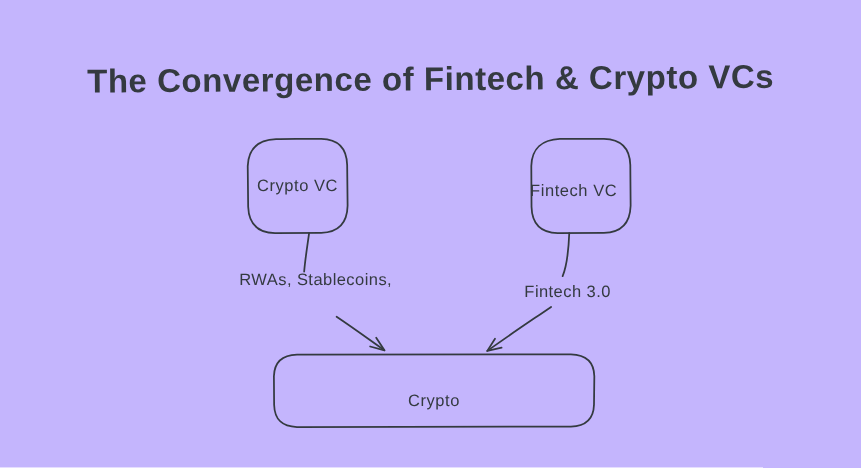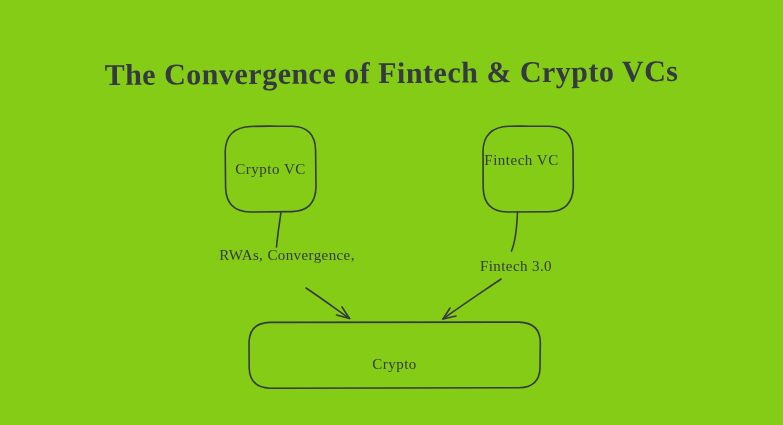--- a/index.html
+++ b/index.html
@@ -4,23 +4,23 @@
 <style>
   html, body {
     margin: 0;
     padding: 0;
     background: #ffffff;
   }
   .canvas {
     position: relative;
     width: 783px;
     height: 425px;
-    background: #84cc16;
+    background: #c4b5fd;
     overflow: hidden;
-    font-family: Liberation Serif, serif;
+    font-family: Liberation Sans, sans-serif;
     color: #343a40;
   }
   .title {
     position: absolute;
     left: 0;
     right: 0;
     top: 56px;
     text-align: center;
     font-size: 30px;
     font-weight: bold;
@@ -45,21 +45,21 @@
     position: absolute;
     display: flex;
     align-items: center;
     justify-content: center;
     font-size: 15px;
     letter-spacing: 0.5px;
     color: #343a40;
     white-space: nowrap;
   }
   .node-label.crypto-vc  { left: 225px; top: 126px; width: 91px;  height: 86px; }
-  .node-label.fintech-vc { left: 483px; top: 117px; width: 77px;  height: 86px; }
+  .node-label.fintech-vc { left: 483px; top: 130px; width: 77px;  height: 86px; }
   .node-label.crypto     { left: 249px; top: 322px; width: 291px; height: 84px; }
   .edge-label {
     position: absolute;
     text-align: center;
     font-size: 15px;
     line-height: 20px;
     letter-spacing: 0.4px;
     color: #343a40;
     white-space: nowrap;
   }
@@ -116,18 +116,18 @@
     <path d="M 450 308 L 443 319 L 456 316"></path>
   </svg>
 
   <div class="node-label crypto-vc">Crypto VC</div>
 
   <div class="node-label fintech-vc">Fintech VC</div>
 
   <div class="node-label crypto">Crypto</div>
 
   <div class="edge-label left">
-    <div>RWAs, Convergence,</div>
+    <div>RWAs, Stablecoins,</div>
   </div>
 
   <div class="edge-label right">Fintech 3.0</div>
 
 </div>
 
 </body></html>

